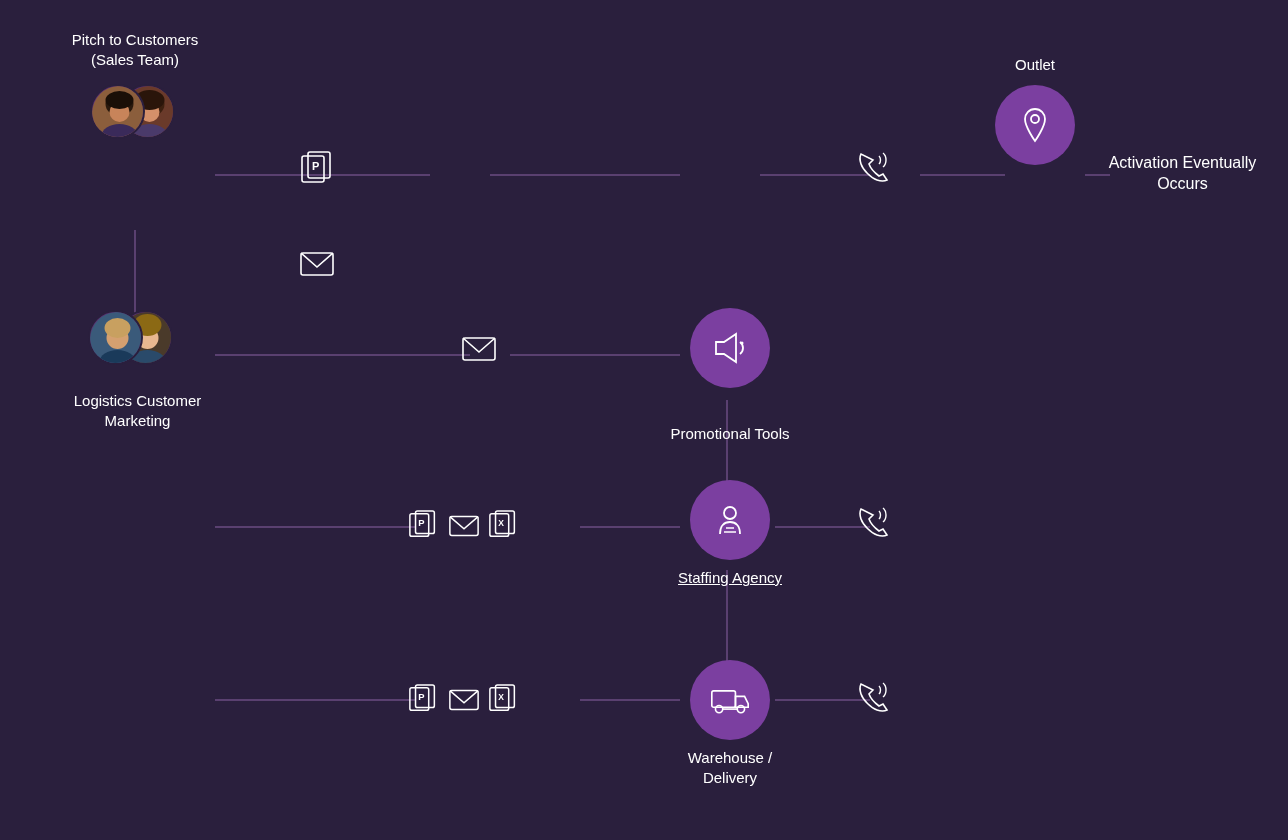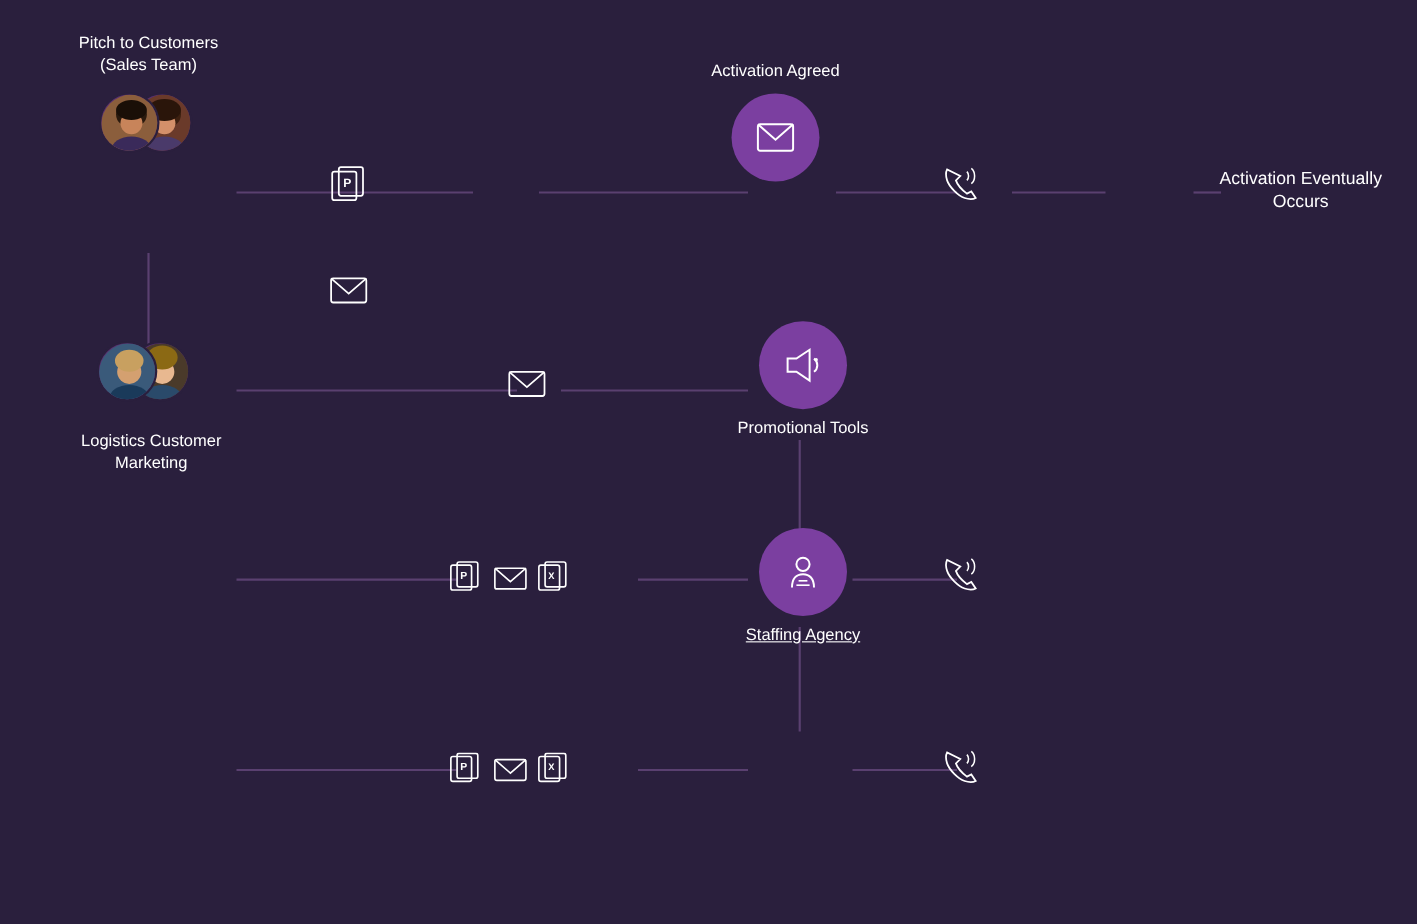--- a/index.html
+++ b/index.html
@@ -201,41 +201,40 @@
   </div>
 
 
   <div class="node small-icon" style="left: 298px; top: 245px;">
     <svg viewBox="0 0 38 38" width="38" height="38" fill="none" stroke="white" stroke-width="1.6">
       <rect x="3" y="8" width="32" height="22" rx="2"></rect>
       <polyline points="3,8 19,22 35,8"></polyline>
     </svg>
   </div>
 
-  <div class="node" style="left: 645px; top: 55px; width: 120px;">
-    <div class="node-title">Activation
-Agreed</div>
-    <div class="circle-icon">
-
-      <svg viewBox="0 0 40 40" width="40" height="40" fill="none" stroke="white" stroke-width="1.8">
-        <rect x="4" y="8" width="32" height="24" rx="2"></rect>
-        <polyline points="4,8 20,22 36,8"></polyline>
-      </svg>
-    </div>
-  </div>
 
   <div class="node small-icon" style="left: 853px; top: 150px;">
     <svg viewBox="0 0 38 38" width="38" height="38" fill="none" stroke="white" stroke-width="1.6">
       <path d="M8 4 C8 4 6 8 8 14 C10 20 18 28 24 30 C30 32 34 30 34 30 L30 24 L26 26 C26 26 18 20 16 14 L20 10 Z"></path>
 
       <path d="M26 6 C28 8 28 12 26 14" stroke="white" stroke-width="1.4" fill="none"></path>
       <path d="M30 3 C34 6 34 14 30 17" stroke="white" stroke-width="1.4" fill="none"></path>
     </svg>
   </div>
 
+  <div class="node" style="left: 985px; top: 55px; width: 100px;">
+    <div class="node-title">Outlet</div>
+    <div class="circle-icon">
+
+      <svg viewBox="0 0 40 40" width="40" height="40" fill="none" stroke="white" stroke-width="1.8">
+        <path d="M20 4 C14 4 10 9 10 14 C10 22 20 36 20 36 C20 36 30 22 30 14 C30 9 26 4 20 4 Z"></path>
+        <circle cx="20" cy="14" r="4"></circle>
+      </svg>
+    </div>
+  </div>
 
   <div class="node" style="left: 55px; top: 305px; width: 165px;">
 
     <div class="avatar-group" style="width: 100px; height: 70px; position: relative; margin-bottom: 8px;">
       <div class="avatar avatar-1">
         <svg viewBox="0 0 55 55" width="55" height="55">
           <circle cx="27.5" cy="27.5" r="27.5" fill="#3a5a7a"></circle>
           <circle cx="27.5" cy="26" r="11" fill="#d4a070"></circle>
           <ellipse cx="27.5" cy="16" rx="13" ry="10" fill="#c8a060"></ellipse>
           <ellipse cx="27.5" cy="50" rx="18" ry="12" fill="#1a3a5a"></ellipse>
@@ -261,21 +260,21 @@
 Occurs</div>
   </div>
 
   <div class="node small-icon" style="left: 460px; top: 330px;">
     <svg viewBox="0 0 38 38" width="38" height="38" fill="none" stroke="white" stroke-width="1.6">
       <rect x="3" y="8" width="32" height="22" rx="2"></rect>
       <polyline points="3,8 19,22 35,8"></polyline>
     </svg>
   </div>
 
-  <div class="node" style="left: 660px; top: 292px; width: 140px;">
+  <div class="node" style="left: 660px; top: 308px; width: 140px; gap: 28px;">
     <div class="circle-icon">
 
       <svg viewBox="0 0 40 40" width="40" height="40" fill="none" stroke="white" stroke-width="1.8">
         <path d="M6 14 L6 26 L14 26 L26 34 L26 6 L14 14 Z"></path>
         <path d="M30 14 C34 17 34 23 30 26" stroke="white" stroke-width="1.8"></path>
 
         <circle cx="32" cy="15" r="1.5" fill="white" stroke="none"></circle>
       </svg>
     </div>
     <div class="node-label">Promotional
@@ -350,20 +349,34 @@
 
     <div class="small-icon">
       <svg viewBox="0 0 34 34" width="34" height="34" fill="none" stroke="white" stroke-width="1.5">
         <rect x="2" y="4" width="20" height="24" rx="2"></rect>
         <rect x="8" y="1" width="20" height="24" rx="2"></rect>
         <text x="11" y="17" font-size="9" fill="white" stroke="none" font-weight="bold">X</text>
       </svg>
     </div>
   </div>
 
+  <div class="node" style="left: 660px; top: 660px; width: 140px;">
+    <div class="circle-icon">
+
+      <svg viewBox="0 0 44 44" width="44" height="44" fill="none" stroke="white" stroke-width="1.8">
+        <rect x="2" y="12" width="26" height="18" rx="2"></rect>
+        <path d="M28 18 L38 18 L42 26 L42 30 L28 30 Z"></path>
+        <circle cx="10" cy="32" r="4"></circle>
+        <circle cx="34" cy="32" r="4"></circle>
+        <line x1="14" y1="32" x2="30" y2="32" stroke="white" stroke-width="1.8"></line>
+      </svg>
+    </div>
+    <div class="node-label">Warehouse /
+Delivery</div>
+  </div>
 
   <div class="node small-icon" style="left: 853px; top: 680px;">
     <svg viewBox="0 0 38 38" width="38" height="38" fill="none" stroke="white" stroke-width="1.6">
       <path d="M8 4 C8 4 6 8 8 14 C10 20 18 28 24 30 C30 32 34 30 34 30 L30 24 L26 26 C26 26 18 20 16 14 L20 10 Z"></path>
       <path d="M26 6 C28 8 28 12 26 14" stroke="white" stroke-width="1.4" fill="none"></path>
       <path d="M30 3 C34 6 34 14 30 17" stroke="white" stroke-width="1.4" fill="none"></path>
     </svg>
   </div>
 
 </div>

